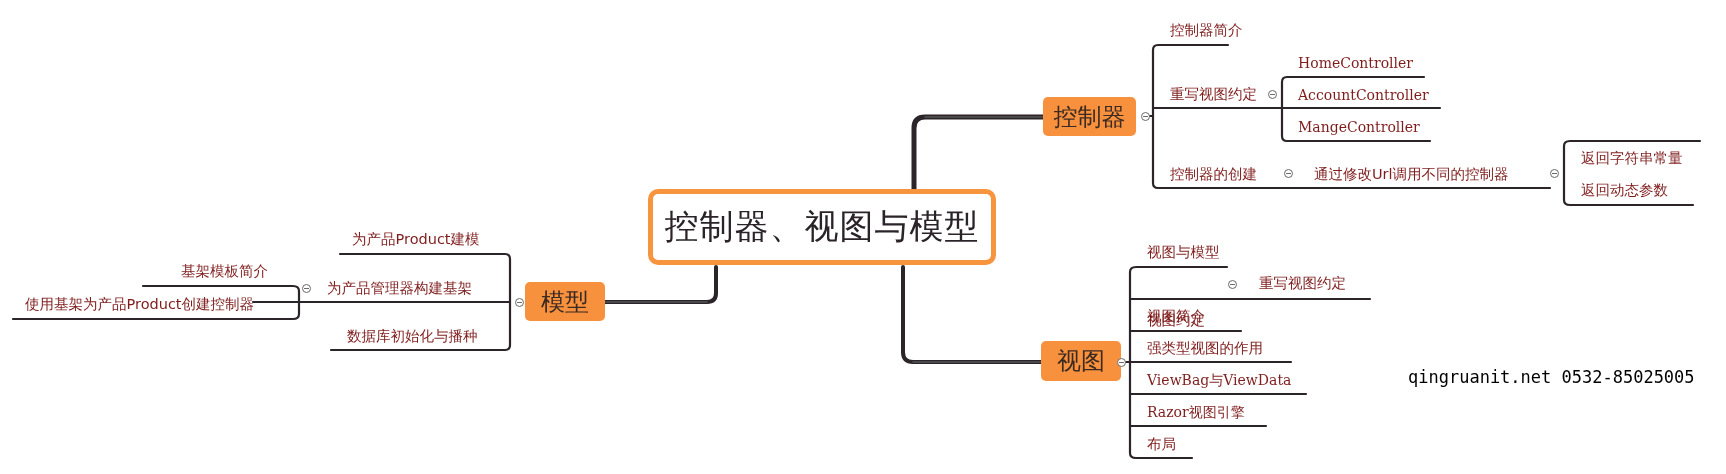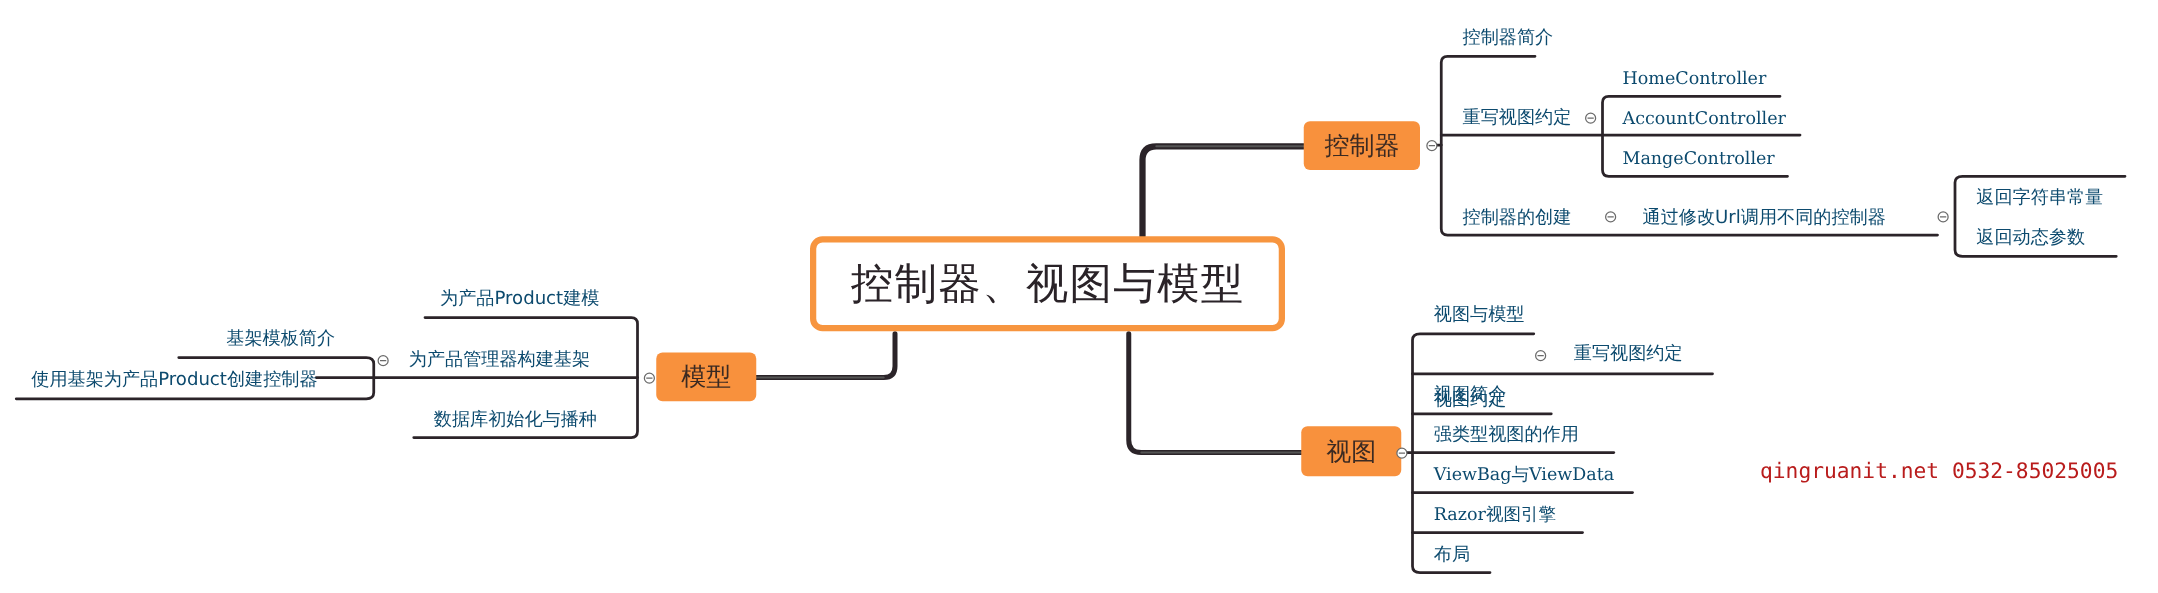--- a/index.html
+++ b/index.html
@@ -1,32 +1,32 @@
 <!DOCTYPE html>
 <html><head>
 <meta charset="utf-8">
 <style>
   html, body { margin:0; padding:0; background:#ffffff; }
   body { width:1726px; height:474px; position:relative; overflow:hidden;
          font-family:"DejaVu Sans","Liberation Sans",sans-serif; color:#3a3236; }
   #lines { position:absolute; left:0; top:0; }
-  .central { position:absolute; left:648px; top:189px; width:380px; height:76px;
+  .central { position:absolute; left:648px; top:189px; width:348px; height:76px;
              border:5px solid #f7953f; border-radius:10px; background:#fff;
              box-sizing:border-box; display:flex; align-items:center; justify-content:center;
              font-size:34px; color:#2a2328; letter-spacing:1px; }
   .main-node { position:absolute; background:#f8913d; border-radius:5px;
                display:flex; align-items:center; justify-content:center;
-               font-size:20px; color:#3b2a22; }
-  .label { position:absolute; font-size:14.5px; color:#0c4a6e; white-space:nowrap; line-height:18px; }
+               font-size:24px; color:#3b2a22; }
+  .label { position:absolute; font-size:14.5px; color:#7f1d1d; white-space:nowrap; line-height:18px; }
   .serif { font-family:"DejaVu Serif","Liberation Serif",serif; font-size:14px; }
   .toggle { position:absolute; width:9px; height:9px; border:1px solid #6a6a6a;
             border-radius:50%; background:#fff; box-sizing:border-box; }
   .toggle::after { content:""; position:absolute; left:1px; right:1px; top:3px; height:1px; background:#6a6a6a; }
   .watermark { position:absolute; left:1408px; top:367px; font-family:"DejaVu Sans Mono","Liberation Mono",monospace;
-               font-size:17px; color:#b91c1c; white-space:nowrap; }
+               font-size:17px; color:#000000; white-space:nowrap; }
 </style>
 </head>
 <body>
 
 <svg id="lines" width="1726" height="474" xmlns="http://www.w3.org/2000/svg">
   <g fill="none" stroke="#2b2429" stroke-linecap="round">
 
     <path d="M914 189 V128 Q914 117 925 117 H1043" stroke-width="5"></path>
     <path d="M925 117 H1043" stroke-width="1.5" stroke="#555"></path>
 

